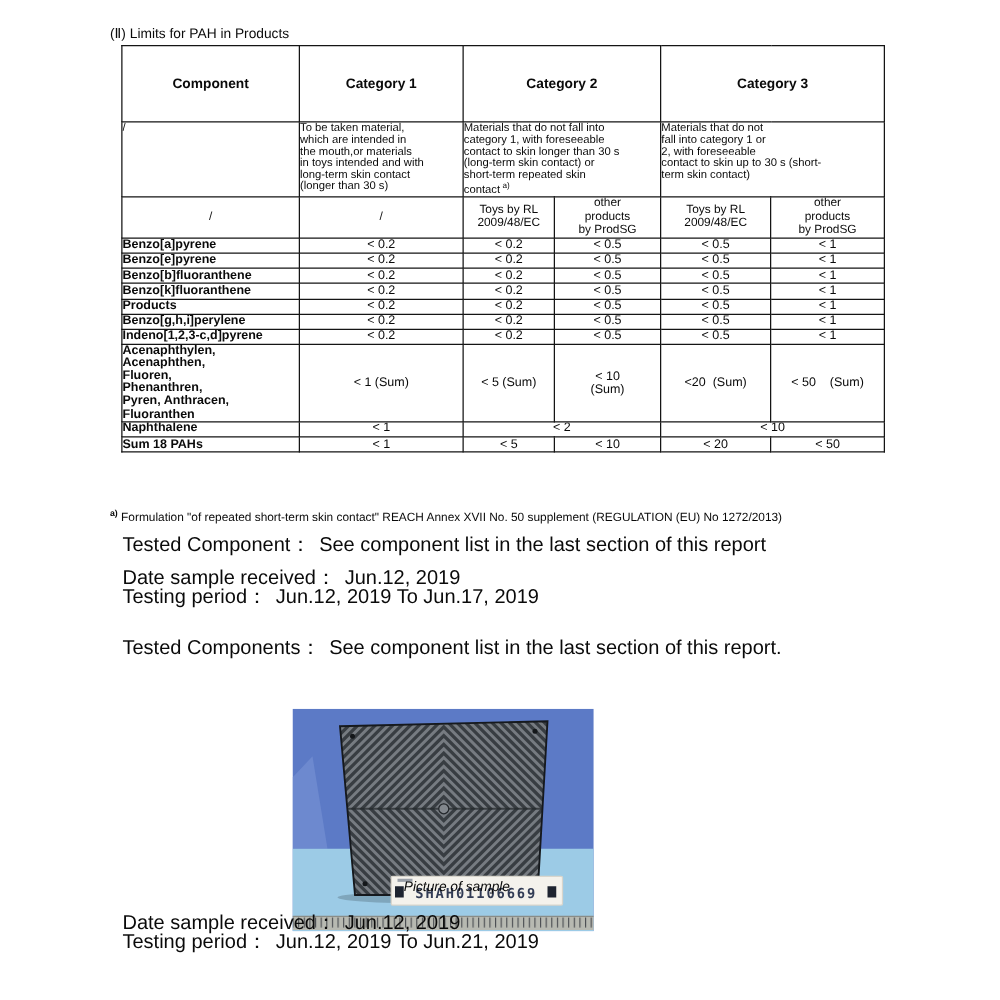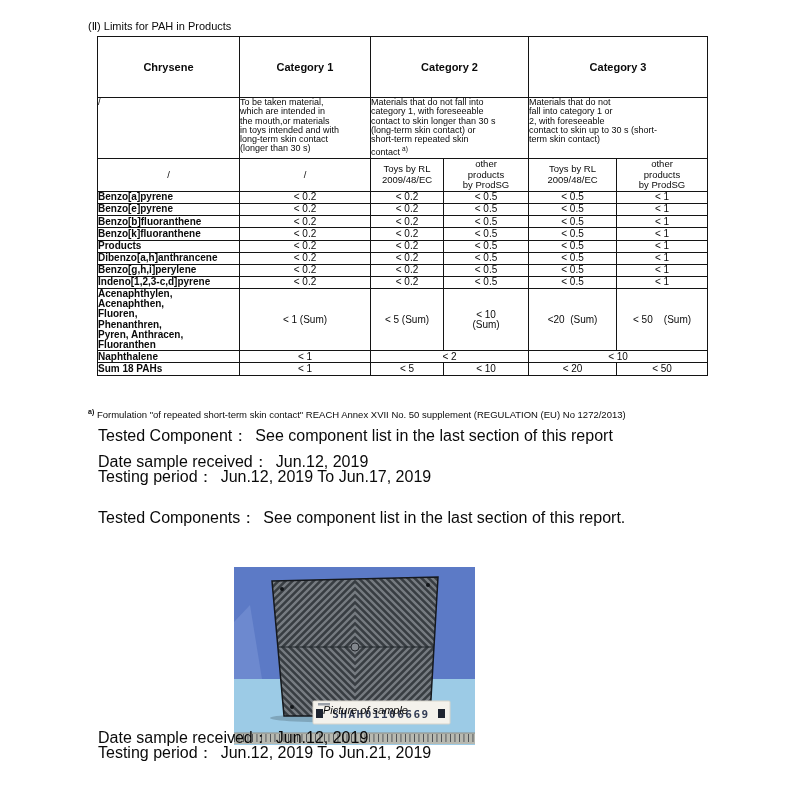--- a/index.html
+++ b/index.html
@@ -41,21 +41,21 @@
   <colgroup>
     <col style="width:142px">
       <col style="width:131px">
       <col style="width:73px">
     <col style="width:85px">
       <col style="width:88px">
       <col style="width:91px">
   </colgroup>
   <tbody>
       <tr class="h1">
-    <th>Chrysene</th>
+    <th>Component</th>
     <th>Category 1</th>
     <th colspan="2">Category 2</th>
     <th colspan="2">Category 3</th>
   </tr>
   <tr class="h2">
     <td>/</td>
     <td>To be taken material,
 which are intended in
 the mouth,or materials
 in toys intended and with
@@ -115,28 +115,20 @@
   <tr class="dr">
     <td class="pn">Benzo[k]fluoranthene</td>
     <td class="vc">&lt; 0.2</td>
     <td class="vc">&lt; 0.2</td>
     <td class="vc">&lt; 0.5</td>
     <td class="vc">&lt; 0.5</td>
     <td class="vc">&lt; 1</td>
   </tr>
   <tr class="dr">
     <td class="pn">Products</td>
-    <td class="vc">&lt; 0.2</td>
-    <td class="vc">&lt; 0.2</td>
-    <td class="vc">&lt; 0.5</td>
-    <td class="vc">&lt; 0.5</td>
-    <td class="vc">&lt; 1</td>
-  </tr>
-  <tr class="dr">
-    <td class="pn">Dibenzo[a,h]anthrancene</td>
     <td class="vc">&lt; 0.2</td>
     <td class="vc">&lt; 0.2</td>
     <td class="vc">&lt; 0.5</td>
     <td class="vc">&lt; 0.5</td>
     <td class="vc">&lt; 1</td>
   </tr>
   <tr class="dr">
     <td class="pn">Benzo[g,h,i]perylene</td>
     <td class="vc">&lt; 0.2</td>
     <td class="vc">&lt; 0.2</td>

